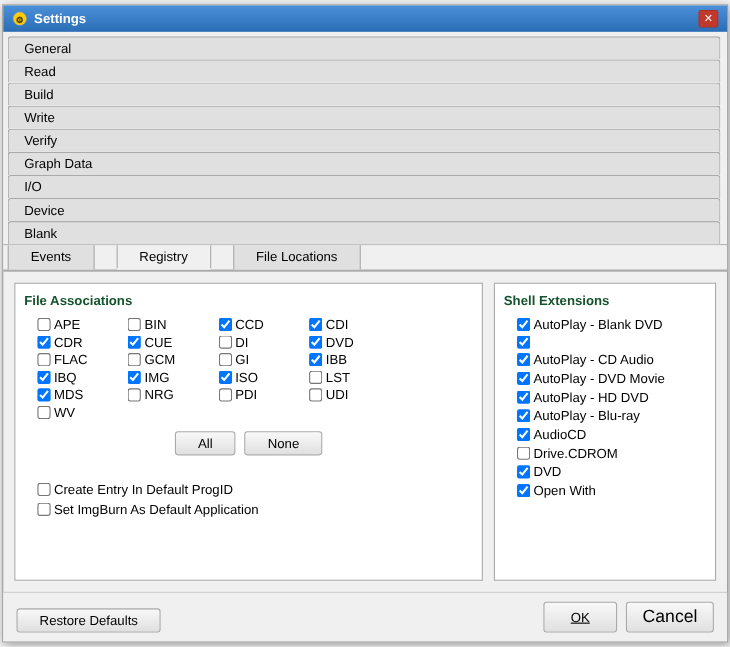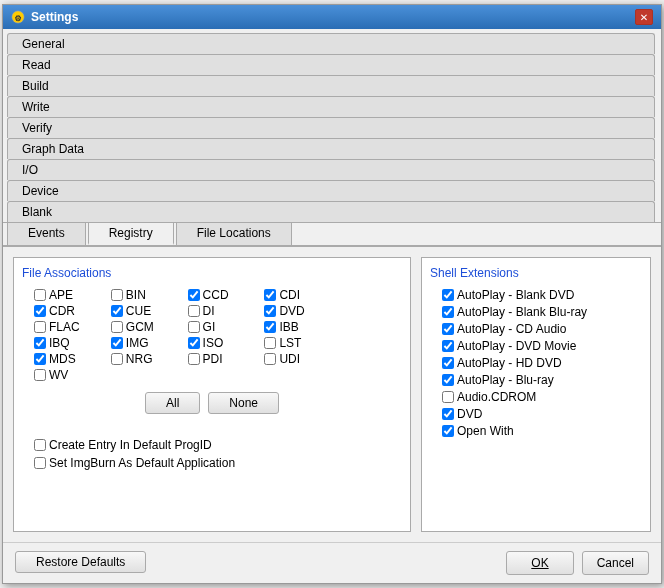--- a/index.html
+++ b/index.html
@@ -79,21 +79,21 @@
       border-bottom: 2px solid #aaa;
     }
     .tab2 {
       padding: 3px 20px;
       border: 1px solid #aaa;
       border-top: none;
       border-bottom: none;
       background: #e0e0e0;
       cursor: pointer;
       font-size: 12px;
-      margin-right: 2px;
+      margin-right: 20px;
       text-align: right;
     }
     .tab2.active {
       background: #f0f0f0;
       border-top: none;
       border-bottom: 2px solid #f0f0f0;
       position: relative;
       z-index: 1;
     }
     .content {
@@ -102,30 +102,30 @@
       display: flex;
       gap: 10px;
     }
     .panel-left {
       flex: 1;
       border: 1px solid #aaa;
       padding: 8px;
       background: white;
     }
     .panel-right {
-      width: 230px;
+      width: 202px;
       border: 1px solid #aaa;
       padding: 8px;
       background: white;
     }
     .panel-title {
       font-size: 12px;
-      font-weight: normal;
+      font-weight: bold;
       margin-bottom: 8px;
-      color: #1d4ed8;
+      color: #14532d;
     }
     .file-assoc-grid {
       display: grid;
       grid-template-columns: repeat(5, 1fr);
       gap: 2px 4px;
       margin-bottom: 10px;
     }
     .checkbox-item {
       display: flex;
       align-items: center;
@@ -162,42 +162,42 @@
     .shell-list {
       display: flex;
       flex-direction: column;
       gap: 3px;
     }
     .footer {
       padding: 8px 12px;
       border-top: 1px solid #ccc;
       display: flex;
       justify-content: space-between;
-      align-items: flex-start;
+      align-items: flex-end;
       background: #f0f0f0;
     }
     .footer-right {
       display: flex;
       gap: 8px;
     }
     .btn-ok {
       padding: 4px 24px;
       border: 1px solid #aaa;
       background: linear-gradient(to bottom, #f8f8f8, #e0e0e0);
       cursor: pointer;
       font-size: 12px;
       border-radius: 3px;
       text-decoration: underline;
     }
     .btn-cancel {
       padding: 4px 14px;
       border: 1px solid #aaa;
       background: linear-gradient(to bottom, #f8f8f8, #e0e0e0);
       cursor: pointer;
-      font-size: 12px;
+      font-size: 16px;
       border-radius: 3px;
     }
   </style>
 </head>
 <body>
 
 <div class="window">
 
   <div class="title-bar">
     <div class="title-bar-left">
@@ -350,41 +350,44 @@
 
     <div class="panel-right">
       <div class="panel-title">Shell Extensions</div>
       <div class="shell-list">
         <label class="checkbox-item">
             <input type="checkbox" checked="" style="">
             <span>AutoPlay - Blank DVD</span>
           </label>
         <label class="checkbox-item">
             <input type="checkbox" checked="" style="">
-            <span>AutoPlay - Blank Blu-ray</span>
           </label>
         <label class="checkbox-item">
             <input type="checkbox" checked="" style="">
             <span>AutoPlay - CD Audio</span>
           </label>
         <label class="checkbox-item">
             <input type="checkbox" checked="" style="">
             <span>AutoPlay - DVD Movie</span>
           </label>
         <label class="checkbox-item">
             <input type="checkbox" checked="" style="">
             <span>AutoPlay - HD DVD</span>
           </label>
         <label class="checkbox-item">
             <input type="checkbox" checked="" style="">
             <span>AutoPlay - Blu-ray</span>
           </label>
         <label class="checkbox-item">
-            <input type="checkbox" style="">
-            <span>Audio.CDROM</span>
+            <input type="checkbox" checked="" style="">
+            <span>AudioCD</span>
+          </label>
+        <label class="checkbox-item">
+            <input type="checkbox" style="">
+            <span>Drive.CDROM</span>
           </label>
         <label class="checkbox-item">
             <input type="checkbox" checked="" style="">
             <span>DVD</span>
           </label>
         <label class="checkbox-item">
             <input type="checkbox" checked="" style="">
             <span>Open With</span>
           </label>
       </div>

